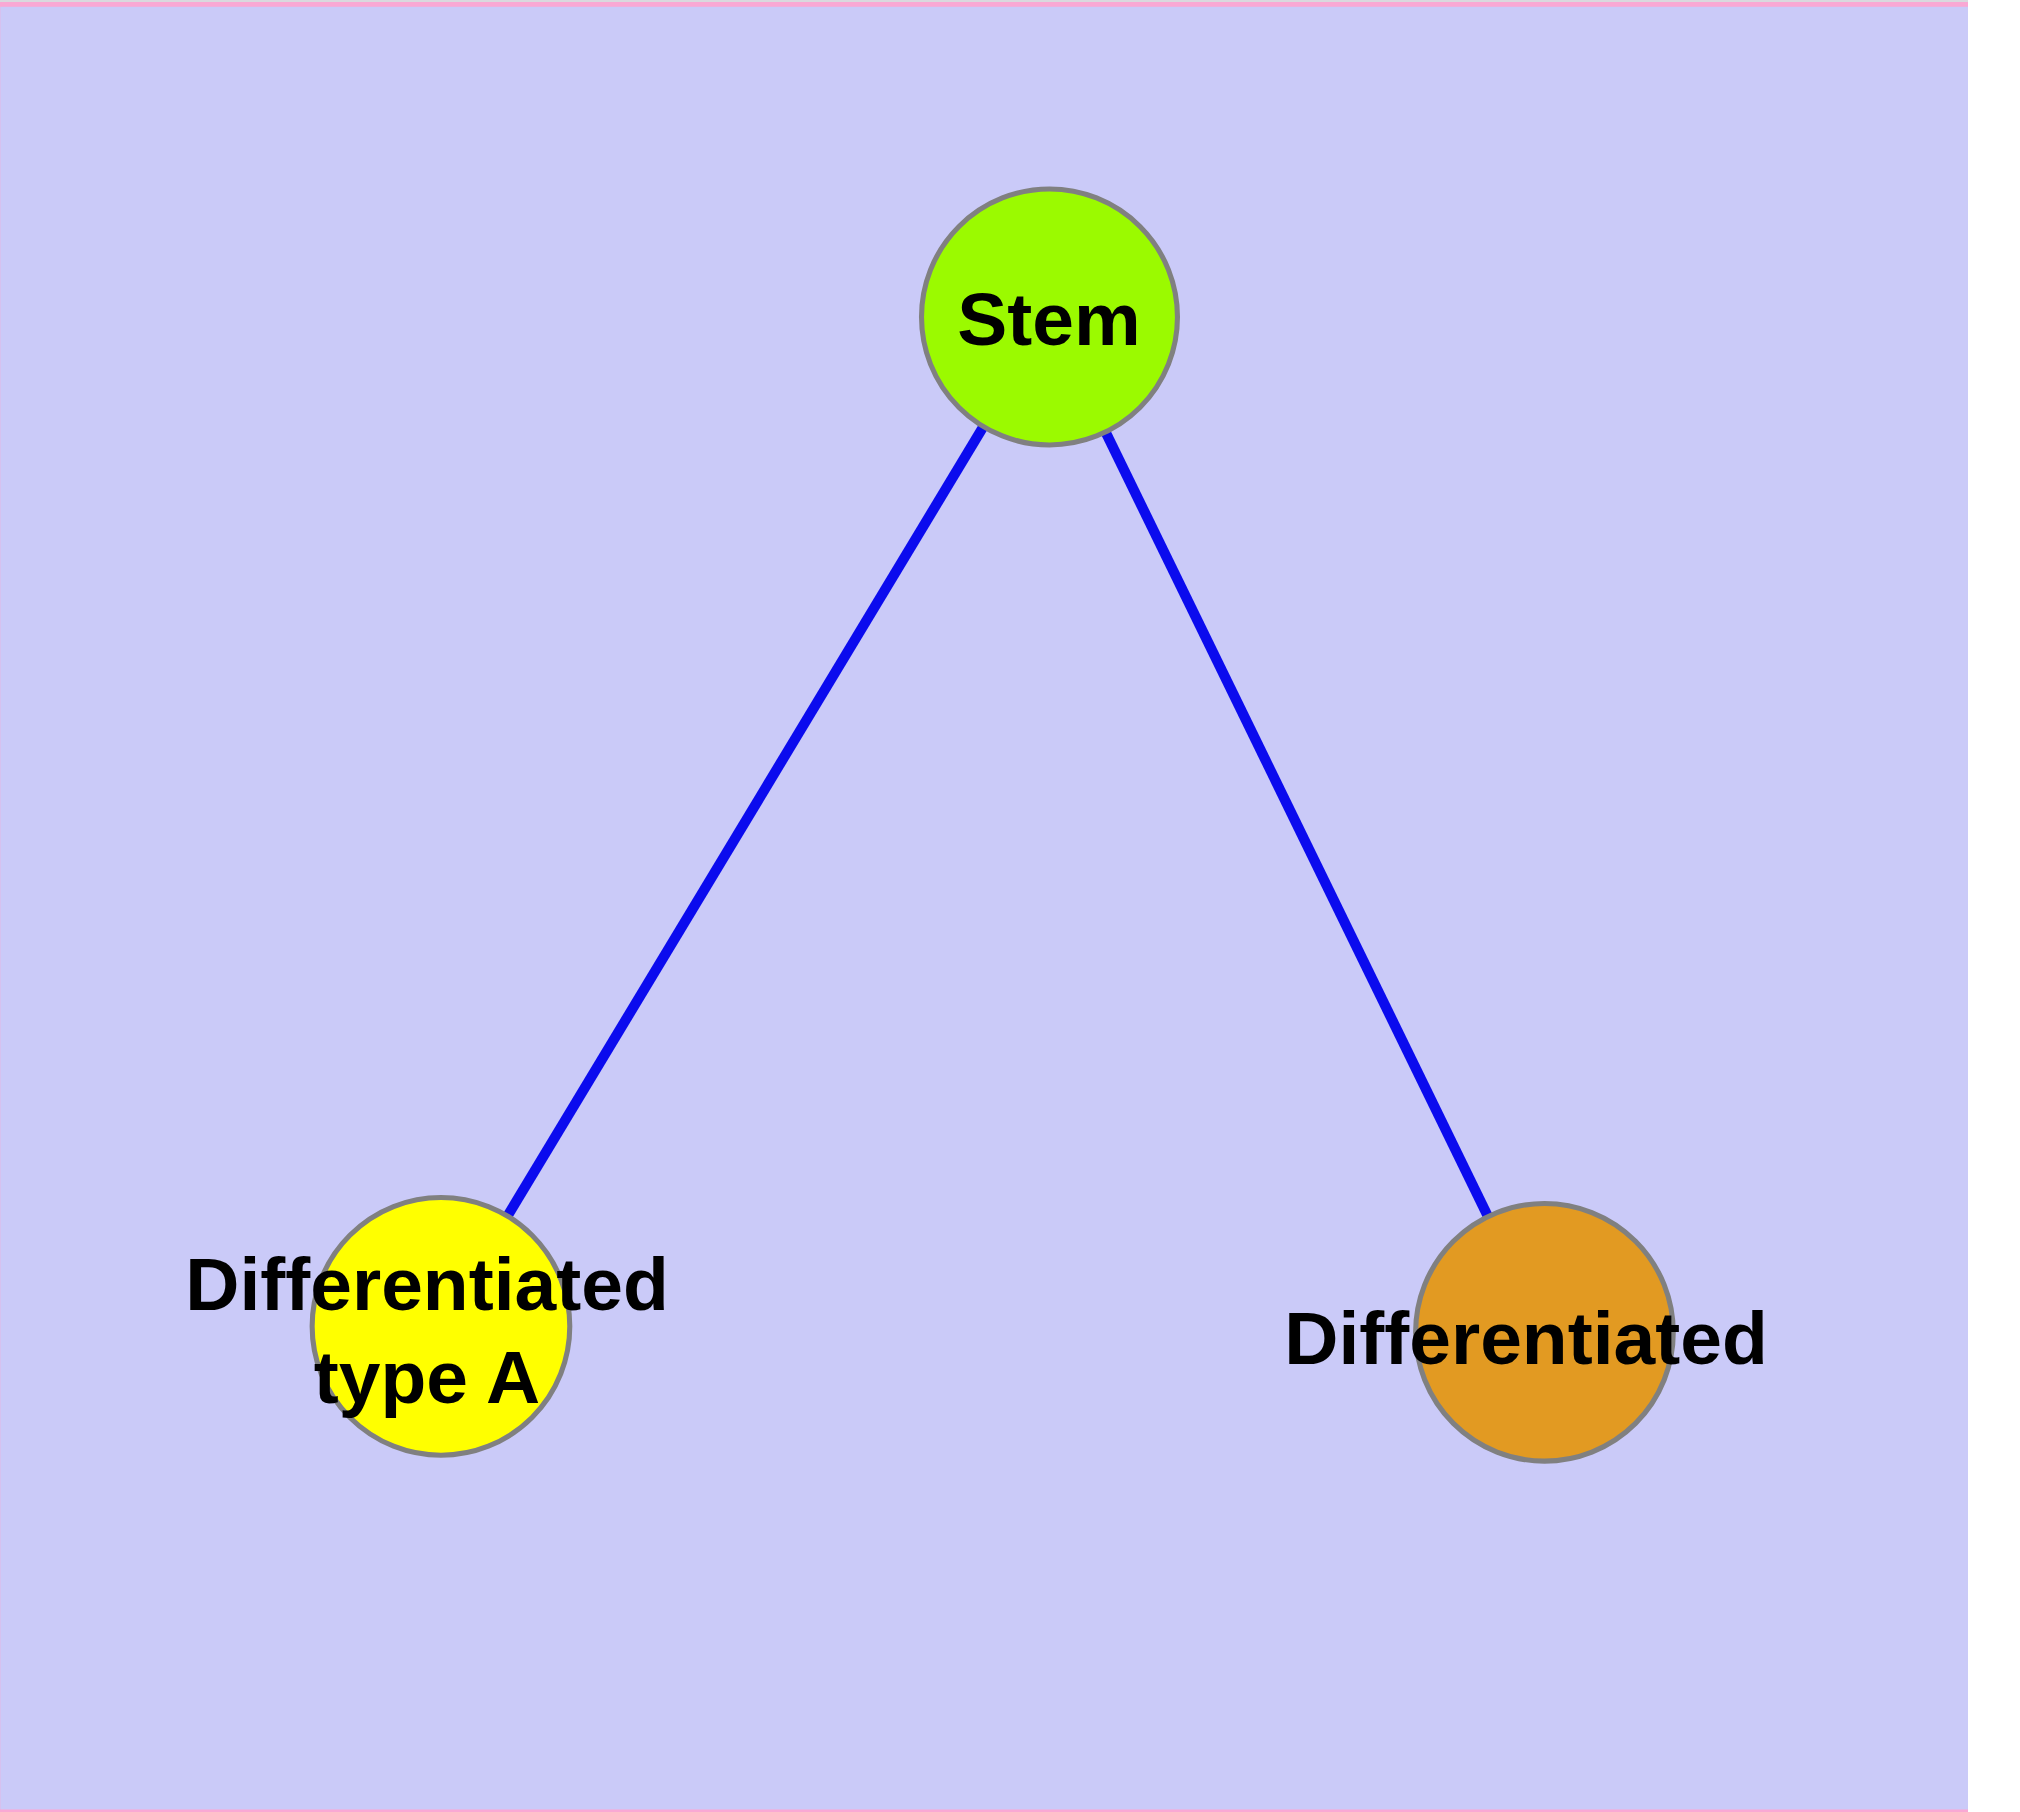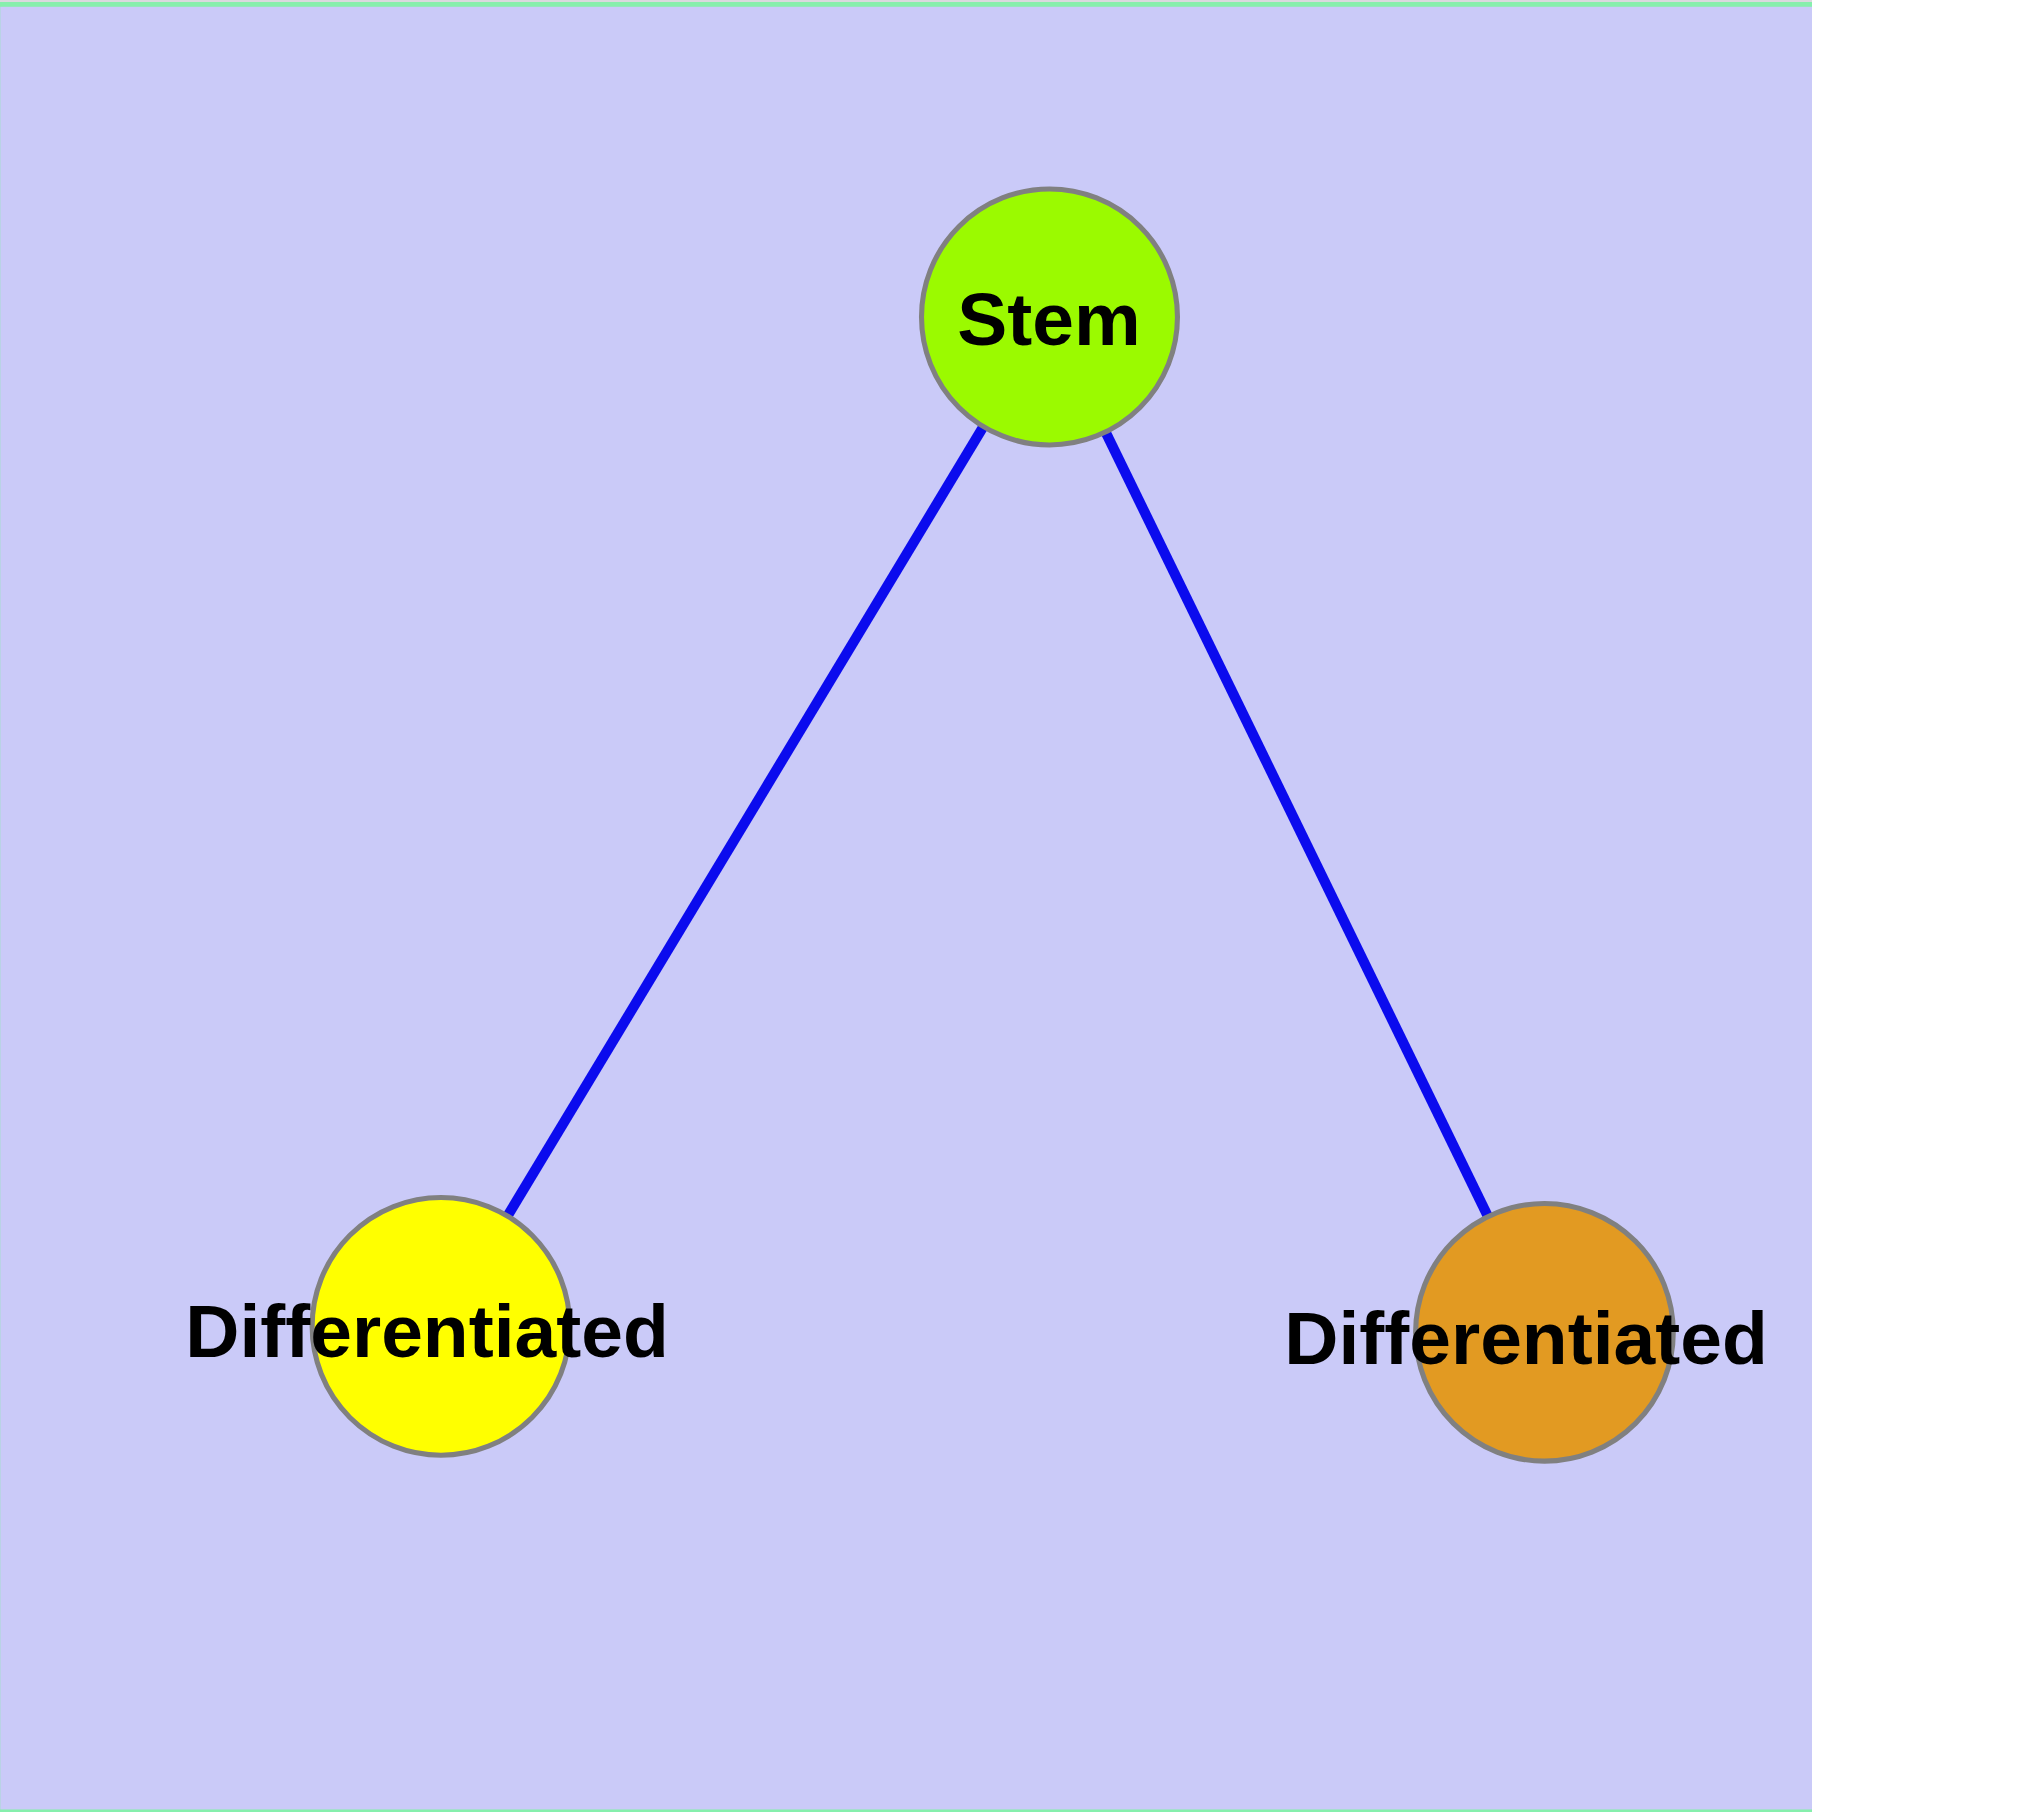--- a/index.html
+++ b/index.html
@@ -2,23 +2,23 @@
 <html style="font-size:13.6px"><head>
 <meta charset="utf-8">
 <style>
   html, body {
     margin: 0;
     padding: 0;
     background: #ffffff;
   }
   .screen {
     position: relative;
-    width: 1812px;
+    width: 1968px;
     height: 1812px;
-    background: #86efac;
+    background: #f9a8d4;
     overflow: hidden;
     font-family: "Liberation Sans", sans-serif;
   }
   .top-hairline {
     position: absolute;
     top: 0;
     left: 0;
     width: 2021px;
     height: 1.7px;
     background: #d9d9de;
@@ -58,20 +58,21 @@
     <circle cx="520" cy="1565" r="152" stroke-width="6" fill="#ffff00" stroke="#808080"></circle>
     <circle cx="1822" cy="1572" r="152" stroke-width="6" fill="#e29a22" stroke="#808080"></circle>
   </svg>
 
   <div class="node-label" style="left:1049px; top:319px;">
     <div>Stem</div>
   </div>
 
   <div class="node-label" style="left:427px; top:1331px;">
     <div>Differentiated</div>
+    <div>type A</div>
   </div>
 
   <div class="node-label" style="left:1526px; top:1338px;">
     <div>Differentiated</div>
   </div>
 
 </div>
 
 
 </body></html>

